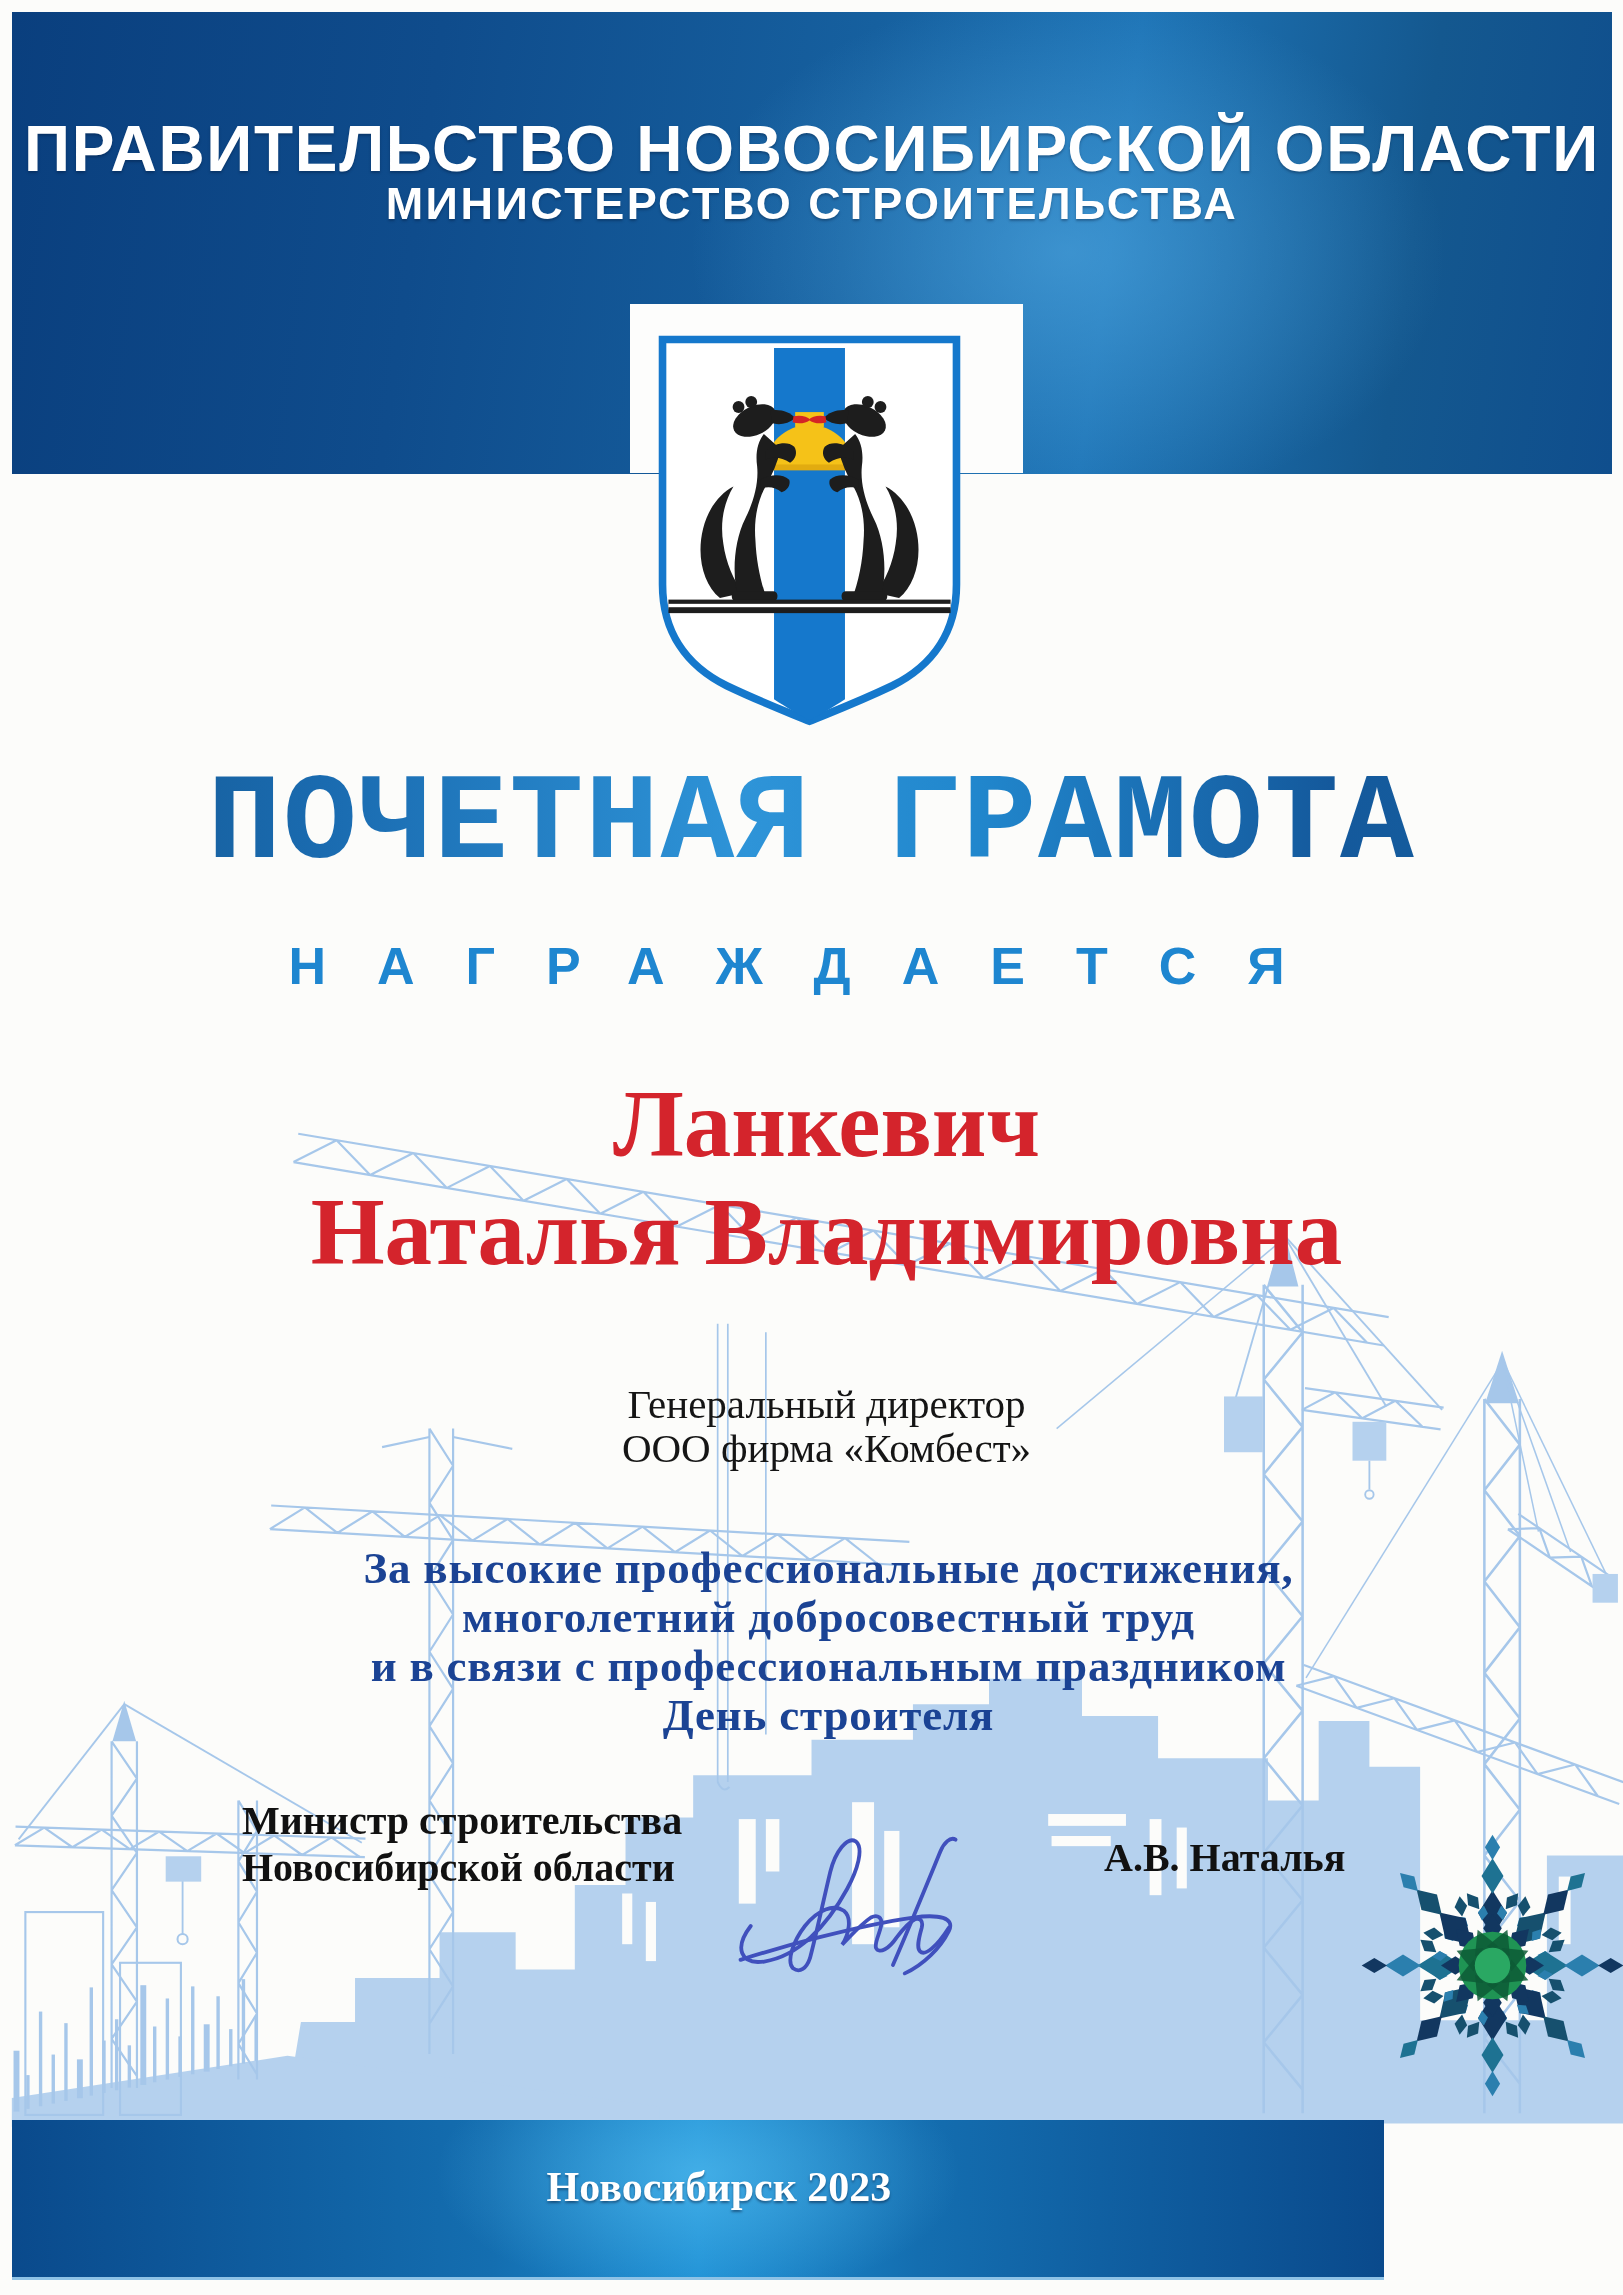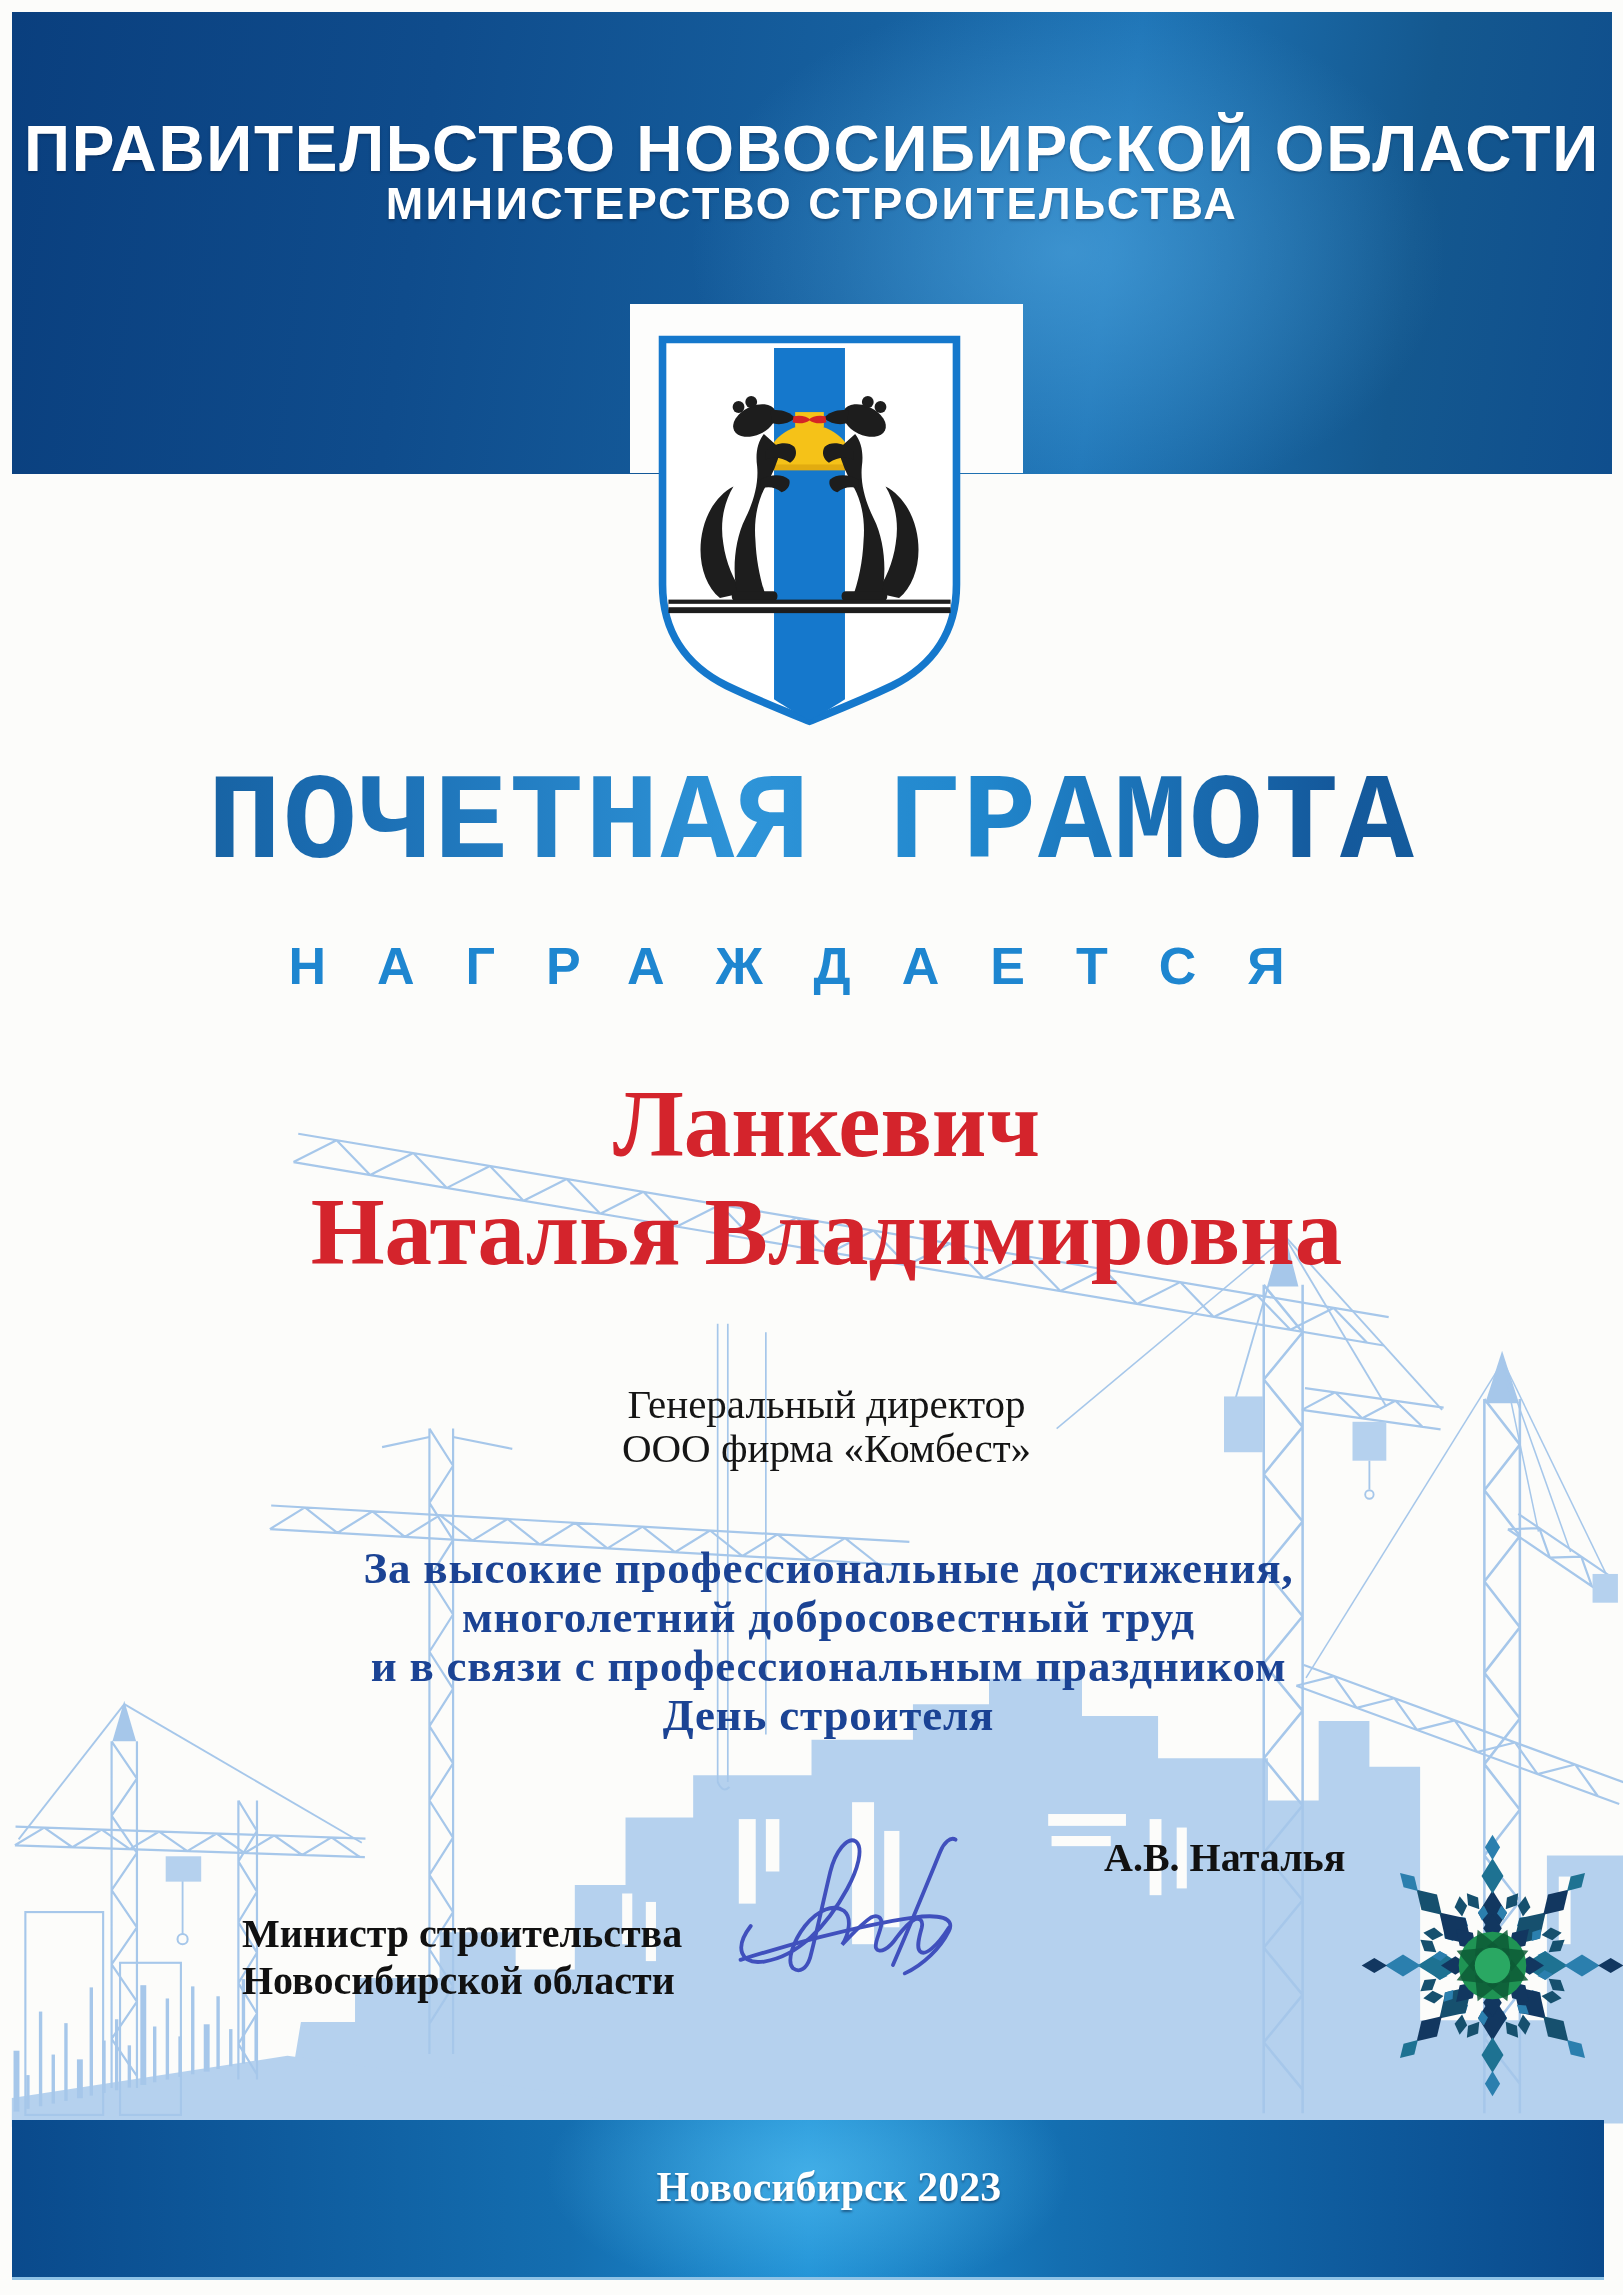--- a/index.html
+++ b/index.html
@@ -54,31 +54,31 @@
     font-size:41px; line-height:44px; color:#151515; transform:translateX(15px);
   }
   
   #citation-block{
     left:0; top:1544px; width:100%; text-align:center; z-index:5;
     font-size:45px; line-height:49px; font-weight:bold; color:#1b4394;
     transform:translateX(17px); letter-spacing:0.8px;
   }
   
   #signatory-title{
-    left:242px; top:1910px; z-index:5; font-size:40px; line-height:47px;
+    left:242px; top:1797px; z-index:5; font-size:40px; line-height:47px;
     font-weight:bold; color:#111;
   }
   #signatory-name{
     left:1104px; top:1838px; z-index:5; font-size:40px; line-height:1;
     font-weight:bold; color:#111;
   }
   #signature-ink{left:727px; top:1799px; z-index:5;}
   
   #footer-bar{
-    left:12px; top:2120px; width:1592px; height:157px; z-index:3;
+    left:12px; top:2120px; width:1372px; height:157px; z-index:3;
     background:
       radial-gradient(ellipse 364px 178px at 50% 34%, rgba(96,199,246,.55), rgba(96,199,246,0) 72%),
       linear-gradient(90deg,#0a4a8c 0%,#146eb0 35%,#1d8fd4 50%,#146eb0 66%,#0a4a8c 100%);
     border-bottom:3.4px solid #8ec2e6;
   }
   #footer-text{
     left:0; top:46px; width:100%; text-align:center; color:#fff;
     font-size:42px; font-weight:bold; line-height:1; transform:translateX(21px);
     text-shadow:0 1.7px 2.5px rgba(0,10,40,.45);
   }

